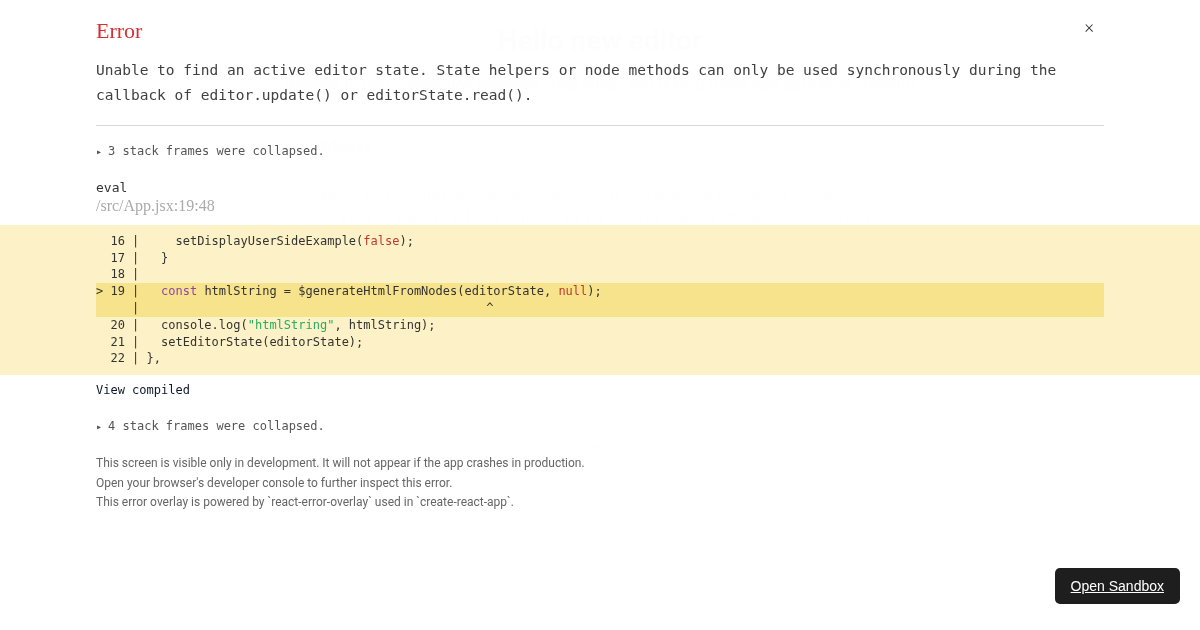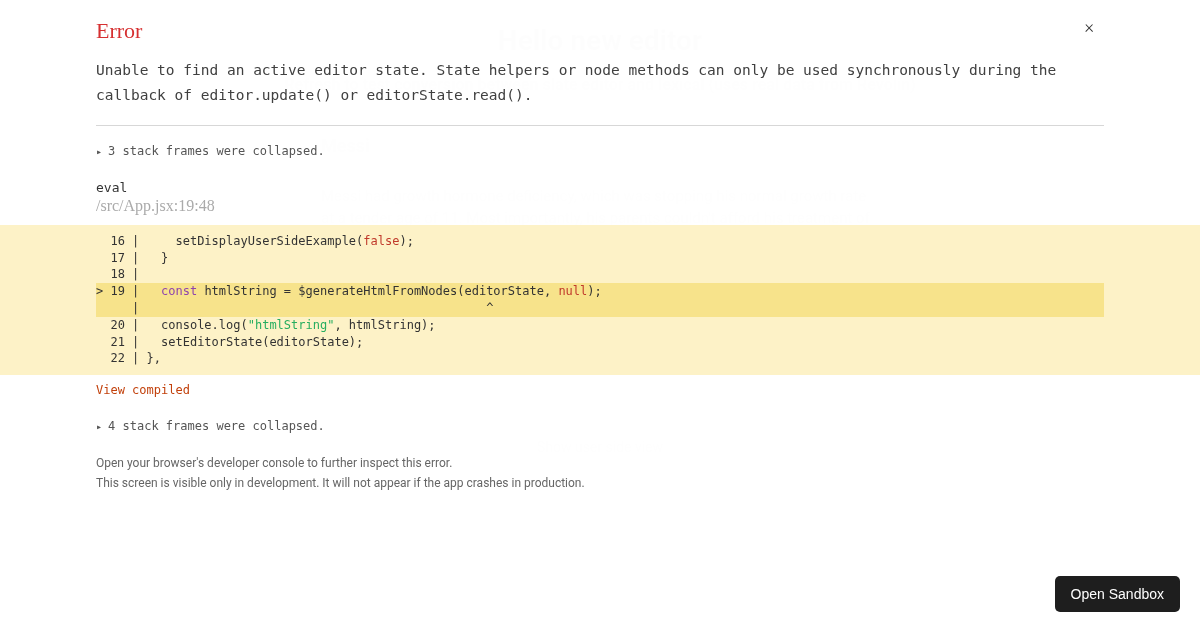--- a/index.html
+++ b/index.html
@@ -148,45 +148,46 @@
     .code-highlight {
       background: #f7e38b;
     }
     .tok-keyword { color: #8e44ad; }
     .tok-bool { color: #c0392b; }
     .tok-null { color: #c0392b; text-align: center; }
     .tok-string { color: #27ae60; }
     .view-compiled {
       font-family: Consolas, Menlo, monospace;
       font-size: 12px;
-      color: #c2410c;
+      color: #0f172a;
       margin-top: 8px;
       margin-bottom: 22px;
       cursor: pointer;
     }
     .notes {
       font-size: 12px;
       color: #666;
       line-height: 1.45;
       padding-bottom: 20px;
     }
     .notes div { margin-bottom: 2px; }
 
     
     .sandbox-btn {
       position: absolute;
-      bottom: 18px;
+      bottom: 26px;
       right: 20px;
       background: #1e1e1e;
       color: #fff;
       border: none;
       border-radius: 5px;
       padding: 10px 16px;
       font-size: 14px;
       cursor: pointer;
+      text-decoration: underline;
     }
   </style>
 </head>
 <body>
 
 <div class="background-app">
   <div class="bg-title">Hello new editor</div>
   <div class="bg-subtitle">Refresh to test conversion between slate editor and lexical (uses real data from Revolin)</div>
   <div class="bg-editor">
     <div class="bg-editor-heading">Messi</div>
@@ -210,19 +211,20 @@
   <div class="func-name">eval</div>
   <div class="file-loc">/src/App.jsx:19:48</div>
 
   <div class="code-block"><span class="code-line"><span>  16 |     setDisplayUserSideExample(</span><span class="tok-bool">false</span><span>);</span></span><span class="code-line">  17 |   }</span><span class="code-line">  18 | </span><span class="code-line code-highlight"><span>&gt; 19 |   </span><span class="tok-keyword">const</span><span> htmlString = $generateHtmlFromNodes(editorState, </span><span class="tok-null">null</span><span>);</span></span><span class="code-line code-highlight">     |                                                ^</span><span class="code-line"><span>  20 |   console.log(</span><span class="tok-string">"htmlString"</span><span>, htmlString);</span></span><span class="code-line">  21 |   setEditorState(editorState);</span><span class="code-line">  22 | },</span></div>
 
   <div class="view-compiled">View compiled</div>
 
   <div class="collapsed-frames">4 stack frames were collapsed.</div>
 
   <div class="notes">
+    <div>This screen is visible only in development. It will not appear if the app crashes in production.</div>
     <div>Open your browser's developer console to further inspect this error.</div>
-    <div>This screen is visible only in development. It will not appear if the app crashes in production.</div>
+    <div>This error overlay is powered by `react-error-overlay` used in `create-react-app`.</div>
   </div>
 
 </div>
 
 <button class="sandbox-btn">Open Sandbox</button>
 
 </body></html>

